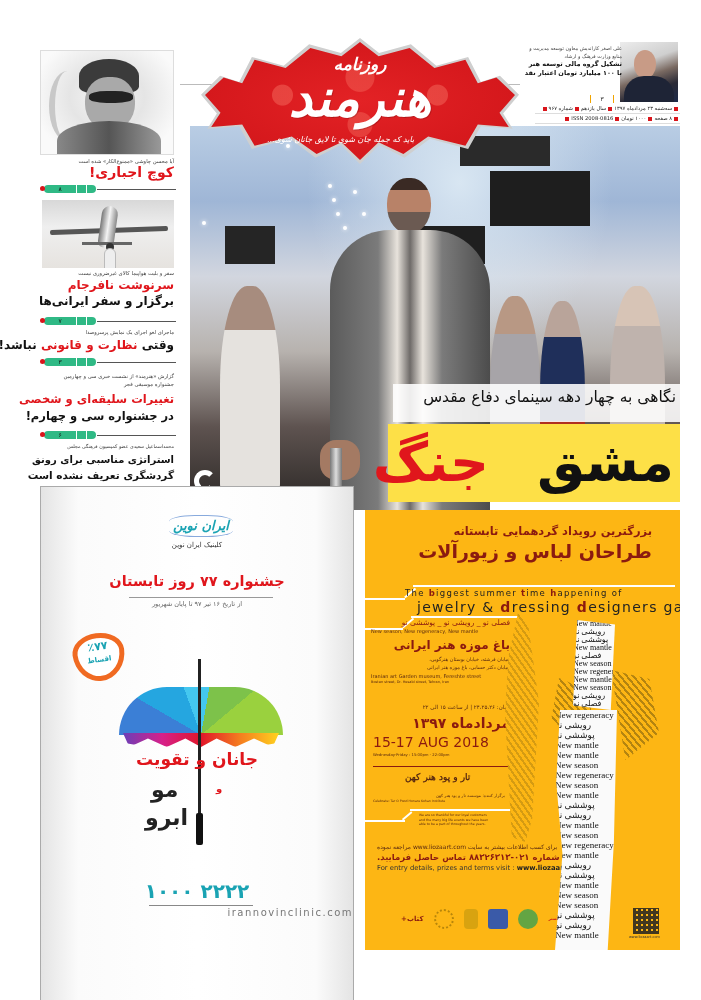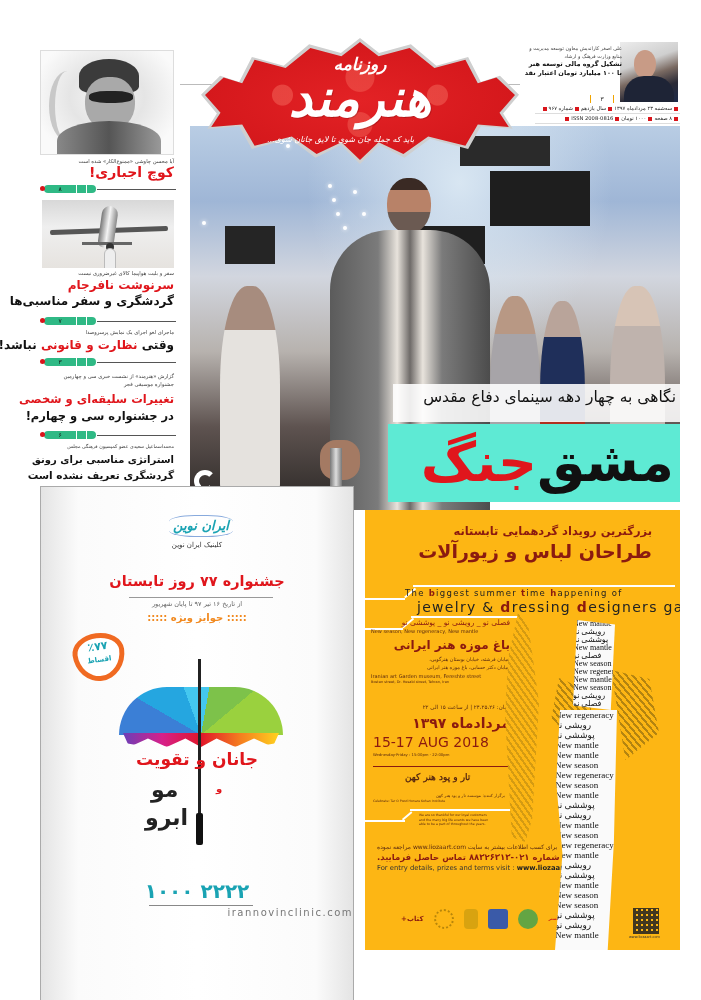--- a/index.html
+++ b/index.html
@@ -55,21 +55,21 @@
   .ceiling-light { position: absolute; width: 4px; height: 4px; border-radius: 50%; background: #fff; box-shadow: 0 0 4px #fff; }
   .screen { position: absolute; background: #222; }
   .crowd { position: absolute; border-radius: 45% 45% 10% 10%; }
   .man-head { position: absolute; left: 387px; top: 178px; width: 44px; height: 56px; border-radius: 45% 45% 50% 50%; background: linear-gradient(180deg, #3a2a24 0 22%, #b88268 22% 60%, #6b5a52 60% 100%); }
   .man-body { position: absolute; left: 330px; top: 230px; width: 160px; height: 280px; border-radius: 60px 60px 0 0; background: linear-gradient(90deg, #5b5b5b 0%, #7b7b7b 30%, #e8e3dc 42%, #6e6a68 50%, #e8e3dc 58%, #7b7b7b 70%, #4c4c4c 100%); }
   .man-hand { position: absolute; left: 320px; top: 440px; width: 40px; height: 40px; border-radius: 40%; background: #a47a63; }
   .cane { position: absolute; left: 330px; top: 448px; width: 12px; height: 56px; background: linear-gradient(90deg, #777, #ddd, #777); }
 
   .headline-box { position: absolute; left: 388px; top: 384px; width: 292px; }
   .headline-kicker { background: rgba(255,255,255,0.88); font-size: 15.5px; font-weight: normal; color: #111; text-align: right; padding: 0 4px; height: 38px; line-height: 26px; margin-left: 5px; }
-  .headline-main { background: #5eead4; height: 78px; display: flex; justify-content: flex-end; align-items: center; padding-right: 6px; margin-top: 2px; }
+  .headline-main { background: #fde047; height: 78px; display: flex; justify-content: flex-end; align-items: center; padding-right: 6px; margin-top: 2px; gap: 48px; }
   .headline-main span { font-size: 54px; font-weight: bold; letter-spacing: -1px; line-height: 70px; }
   .headline-red { color: #e0161c; margin-left: 12px; }
   .headline-black { color: #111; }
 
   .c-mark { position: absolute; left: 194px; top: 470px; width: 22px; height: 22px; border: 5px solid #fff; border-right-color: transparent; border-radius: 50%; }
 
   
   .pg-bar { position: absolute; height: 8px; }
   .pg-bar .dot { position: absolute; left: 0; top: 1px; width: 5px; height: 5px; border-radius: 50%; background: #d9151b; }
   .pg-bar .seg { position: absolute; top: 0; height: 8px; background: #2fb985; color: #111; font-size: 6px; line-height: 8px; text-align: center; }
@@ -247,21 +247,21 @@
 
 <div class="plane-photo">
   <div class="plane-wing"></div>
     <div class="plane-body"></div>
     <div class="plane-tail"></div>
     <div class="person-head"></div>
     <div class="person"></div>
 </div>
 <div class="lc-kicker" style="left:40px;top:269px;width:134px;">سفر و بلیت هواپیما کالای غیرضروری نیست</div>
 <div class="lc-title red" style="left:40px;top:277px;width:134px;">سرنوشت نافرجام</div>
-<div class="lc-title black" style="left:40px;top:293px;width:134px;">گردشگری و سفر مناسبی‌ها</div>
+<div class="lc-title black" style="left:40px;top:293px;width:134px;">برگزار و سفر ایرانی‌ها</div>
 <div class="pg-bar" style="left:40px;top:317px;width:136px;">
   <div class="seg first" style="left:4px;width:32px;">۷</div>
   <div class="seg" style="left:37px;width:9px;"></div>
   <div class="seg last" style="left:47px;width:9px;"></div>
   <div class="line" style="left:57px;width:79px;"></div>
   <div class="dot"></div>
 </div>
 
 <div class="lc-kicker" style="left:40px;top:328px;width:134px;">ماجرای لغو اجرای یک نمایش پرسروصدا</div>
 <div class="lc-title" style="left:40px;top:337px;width:134px;">
@@ -299,21 +299,20 @@
   <div class="line" style="left:57px;width:79px;"></div>
   <div class="dot"></div>
 </div>
 
 <div class="ad-left">
   <div class="novin-logo">ایران نوین</div>
   <div class="novin-sub">کلینیک ایران نوین</div>
   <div class="fest-title">جشنواره ۷۷ روز تابستان</div>
   <div class="fest-rule"></div>
   <div class="fest-date">از تاریخ ۱۶ تیر ۹۷ تا پایان شهریور</div>
-  <div class="fest-prize">::::: جوایز ویژه :::::</div>
   <div class="discount-badge">
     <div class="pct">٪۷۷</div>
     <div class="inst">اقساط</div>
   </div>
   <div class="umbrella-canopy"></div>
   <div class="umbrella-rim"></div>
   <div class="umbrella-shaft"></div>
   <div class="hair-title">جانان و تقویت</div>
   <div class="hair-word1">مو</div>
   <div class="hair-and">و</div>

